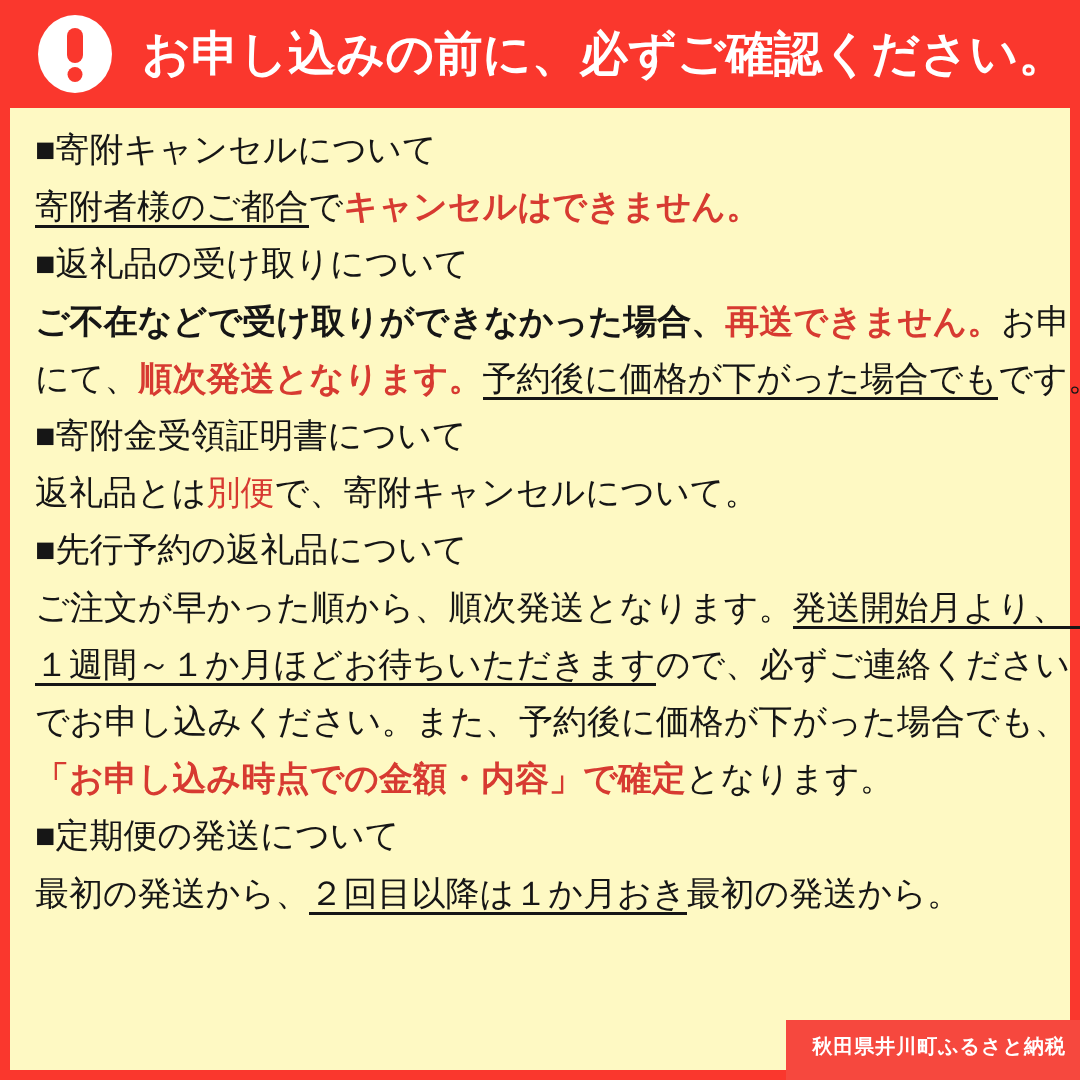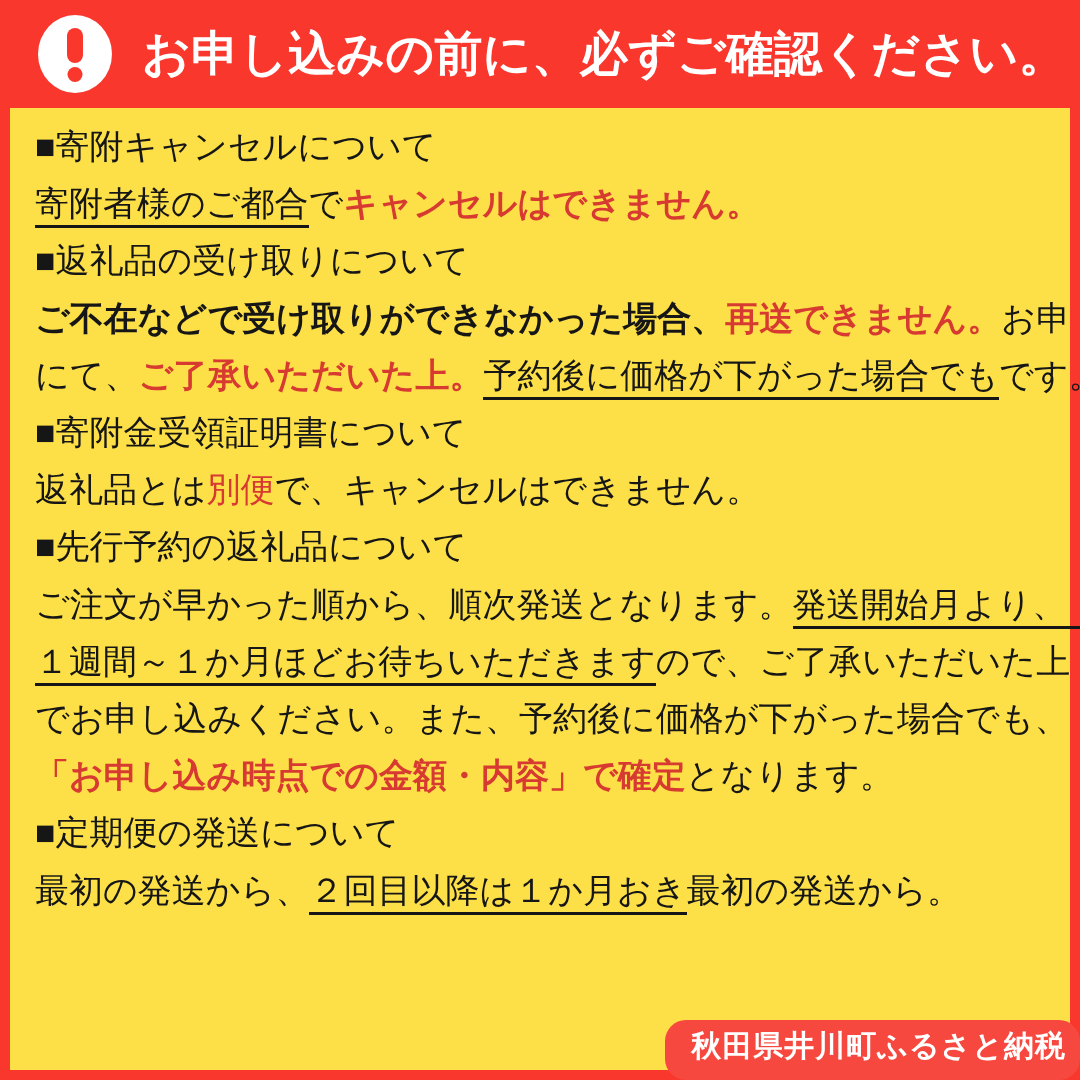--- a/index.html
+++ b/index.html
@@ -9,21 +9,21 @@
     --text-black: #161616;
   }
   * { box-sizing: border-box; }
   html, body { margin: 0; padding: 0; background: #e8e8e8; }
   .page {
     position: relative;
     width: 1080px;
     height: 1080px;
     background: var(--banner-red);
     overflow: hidden;
-    font-family: Liberation Mono, monospace;
+    font-family: Liberation Serif, serif;
   }
   
   .banner {
     position: absolute;
     top: 0; left: 0; right: 0;
     height: 108px;
     display: flex;
     align-items: center;
     padding-left: 38px;
     background: var(--banner-red);
@@ -58,21 +58,21 @@
     font-size: 48px;
     font-weight: bold;
     letter-spacing: 0px;
     white-space: nowrap;
   }
   
   .panel {
     position: absolute;
     left: 10px; right: 10px;
     top: 108px; bottom: 10px;
-    background: #fde047;
+    background: #fef9c3;
   }
   .lines {
     padding: 13px 20px 0 25px;
   }
   .line {
     font-size: 34px;
     line-height: 57.2px;
     color: var(--text-black);
     white-space: pre;
   }
@@ -84,25 +84,24 @@
   
   .footer-tag {
     position: absolute;
     right: 0; bottom: 0;
     height: 60px;
     background: var(--tag-red);
     display: flex;
     align-items: center;
     padding: 0 14px 8px 26px;
     color: #ffffff;
-    font-size: 30px;
+    font-size: 20px;
     font-weight: bold;
     letter-spacing: 1px;
     white-space: nowrap;
-    border-radius: 21px;
   }
 </style>
 </head>
 <body>
 
 <div class="page">
 
   <header class="banner">
     <div class="alert-icon">
       <div class="bar"></div>
@@ -110,26 +109,26 @@
     </div>
     <h1 class="title">お申し込みの前に、必ずご確認ください。</h1>
   </header>
 
   <main class="panel">
     <div class="lines">
         <div class="line"><span class="seg plain">■寄附キャンセルについて</span></div>
         <div class="line"><span class="seg underline">寄附者様のご都合</span><span class="seg plain">で</span><span class="seg red-bold">キャンセルはできません。</span></div>
         <div class="line"><span class="seg plain">■返礼品の受け取りについて</span></div>
         <div class="line"><span class="seg bold">ご不在などで受け取りができなかった場合、</span><span class="seg red-bold">再送できません。</span><span class="seg plain">お申</span></div>
-        <div class="line"><span class="seg plain">にて、</span><span class="seg red-bold">ご了承いただいた上。</span><span class="seg underline">予約後に価格が下がった場合でも</span><span class="seg plain">です。</span></div>
+        <div class="line"><span class="seg plain">にて、</span><span class="seg red-bold">順次発送となります。</span><span class="seg underline">予約後に価格が下がった場合でも</span><span class="seg plain">です。</span></div>
         <div class="line"><span class="seg plain">■寄附金受領証明書について</span></div>
-        <div class="line"><span class="seg plain">返礼品とは</span><span class="seg red">別便</span><span class="seg plain">で、キャンセルはできません。</span></div>
+        <div class="line"><span class="seg plain">返礼品とは</span><span class="seg red">別便</span><span class="seg plain">で、寄附キャンセルについて。</span></div>
         <div class="line"><span class="seg plain">■先行予約の返礼品について</span></div>
         <div class="line"><span class="seg plain">ご注文が早かった順から、順次発送となります。</span><span class="seg underline">発送開始月より、　</span></div>
-        <div class="line"><span class="seg underline">１週間～１か月ほどお待ちいただきます</span><span class="seg plain">ので、ご了承いただいた上</span></div>
+        <div class="line"><span class="seg underline">１週間～１か月ほどお待ちいただきます</span><span class="seg plain">ので、必ずご連絡ください</span></div>
         <div class="line"><span class="seg plain">でお申し込みください。また、予約後に価格が下がった場合でも、</span></div>
         <div class="line"><span class="seg red-bold">「お申し込み時点での金額・内容」で確定</span><span class="seg plain">となります。</span></div>
         <div class="line"><span class="seg plain">■定期便の発送について</span></div>
         <div class="line"><span class="seg plain">最初の発送から、</span><span class="seg underline">２回目以降は１か月おき</span><span class="seg plain">最初の発送から。</span></div>
       </div>
   </main>
 
   <div class="footer-tag">
     <span>秋田県井川町ふるさと納税</span>
   </div>

